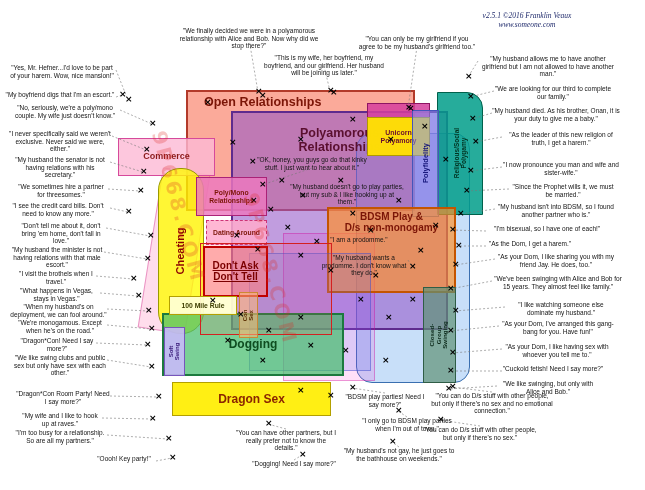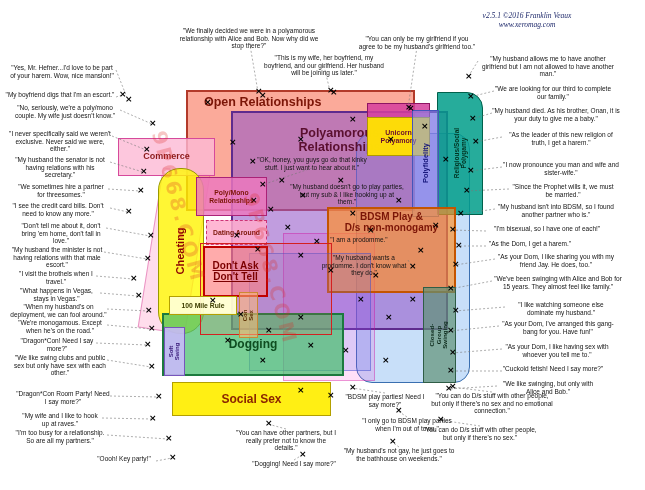--- a/index.html
+++ b/index.html
@@ -75,21 +75,21 @@
       <line x1="407" y1="417" x2="398" y2="411"></line>
       <line x1="492" y1="392" x2="452" y2="387"></line>
       <line x1="480" y1="426" x2="440" y2="420"></line>
       <line x1="399" y1="447" x2="392" y2="442"></line>
       <line x1="286" y1="429" x2="268" y2="424"></line>
       <line x1="294" y1="460" x2="302" y2="455"></line>
     </svg>
 
   <div class="version">
     <div>v2.5.1 ©2016 Franklin Veaux</div>
-    <div>www.xeromag.com</div>
+    <div>www.someone.com</div>
   </div>
 
   <div class="wm-diag wm-d1">9P668.COM</div>
   <div class="wm-diag wm-d2">9P668.COM</div>
 <div class="region" style="left: 150px; top: 170px; width: 48px; height: 162px; background: rgba(255, 150, 195, 0.32); border: 1px solid rgba(214, 73, 155, 0.5); transform: rotate(9deg);"></div>
     <div class="region" style="left: 186px; top: 90px; width: 229px; height: 121px; background: rgba(249, 118, 92, 0.62); border: 2px solid rgb(178, 58, 42); align-items: flex-start; justify-content: flex-start;">
       <span class="lbl" style="font-size: 12.5px; color: rgb(123, 21, 7); margin-top: 4px; margin-left: 16px; text-align: left;">Open Relationships</span>
     </div>
     <div class="region" style="left: 118px; top: 138px; width: 97px; height: 38px; background: rgba(253, 185, 212, 0.8); border: 1.5px solid rgb(214, 73, 155);">
       <span class="lbl" style="font-size: 9px; color: rgb(139, 26, 26);">Commerce</span>
@@ -124,21 +124,21 @@
       <span class="lbl" style="font-size: 6.2px; color: rgb(13, 43, 28); transform: rotate(-90deg);">Closed-Group
 Swinging</span>
     </div>
     <div class="region" style="left: 162px; top: 313px; width: 182px; height: 63px; background: rgba(70, 190, 110, 0.72); border: 2px solid rgb(29, 122, 62);">
       <span class="lbl" style="font-size: 12px; color: rgb(14, 77, 32);">Dogging</span>
     </div>
     <div class="region" style="left: 164px; top: 327px; width: 21px; height: 49px; background: rgba(205, 185, 255, 0.85); border: 1px solid rgb(119, 85, 187);">
       <span class="lbl" style="font-size: 6px; color: rgb(58, 26, 122); transform: rotate(-90deg);">Soft Swing</span>
     </div>
     <div class="region" style="left: 172px; top: 382px; width: 159px; height: 34px; background: rgba(255, 238, 0, 0.92); border: 1.5px solid rgb(179, 160, 0);">
-      <span class="lbl" style="font-size: 12px; color: rgb(139, 37, 0);">Social Sex</span>
+      <span class="lbl" style="font-size: 12px; color: rgb(139, 37, 0);">Dragon Sex</span>
     </div>
     <div class="region" style="left: 196px; top: 177px; width: 71px; height: 39px; background: rgba(236, 120, 190, 0.82); border: 1.5px solid rgb(170, 34, 119);">
       <span class="lbl" style="font-size: 6.8px; color: rgb(123, 21, 7);">Poly/Mono
 Relationships</span>
     </div>
     <div class="region" style="left: 206px; top: 220px; width: 61px; height: 25px; background: rgba(255, 170, 205, 0.85); border: 1px dashed rgb(204, 51, 119);">
       <span class="lbl" style="font-size: 6.8px; color: rgb(123, 21, 7);">Dating Around</span>
     </div>
     <div class="region" style="left: 200px; top: 243px; width: 132px; height: 92px; background: rgba(255, 90, 90, 0.14); border: 1.5px solid rgb(212, 32, 32);"></div>
     <div class="region" style="left: 203px; top: 246px; width: 65px; height: 51px; background: rgba(255, 130, 130, 0.6); border: 2px solid rgb(192, 0, 0);">

